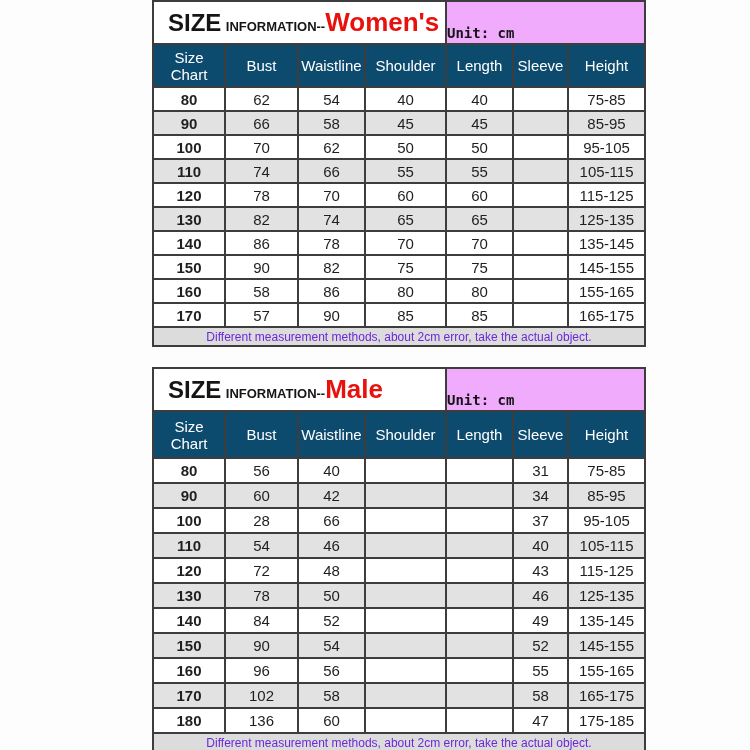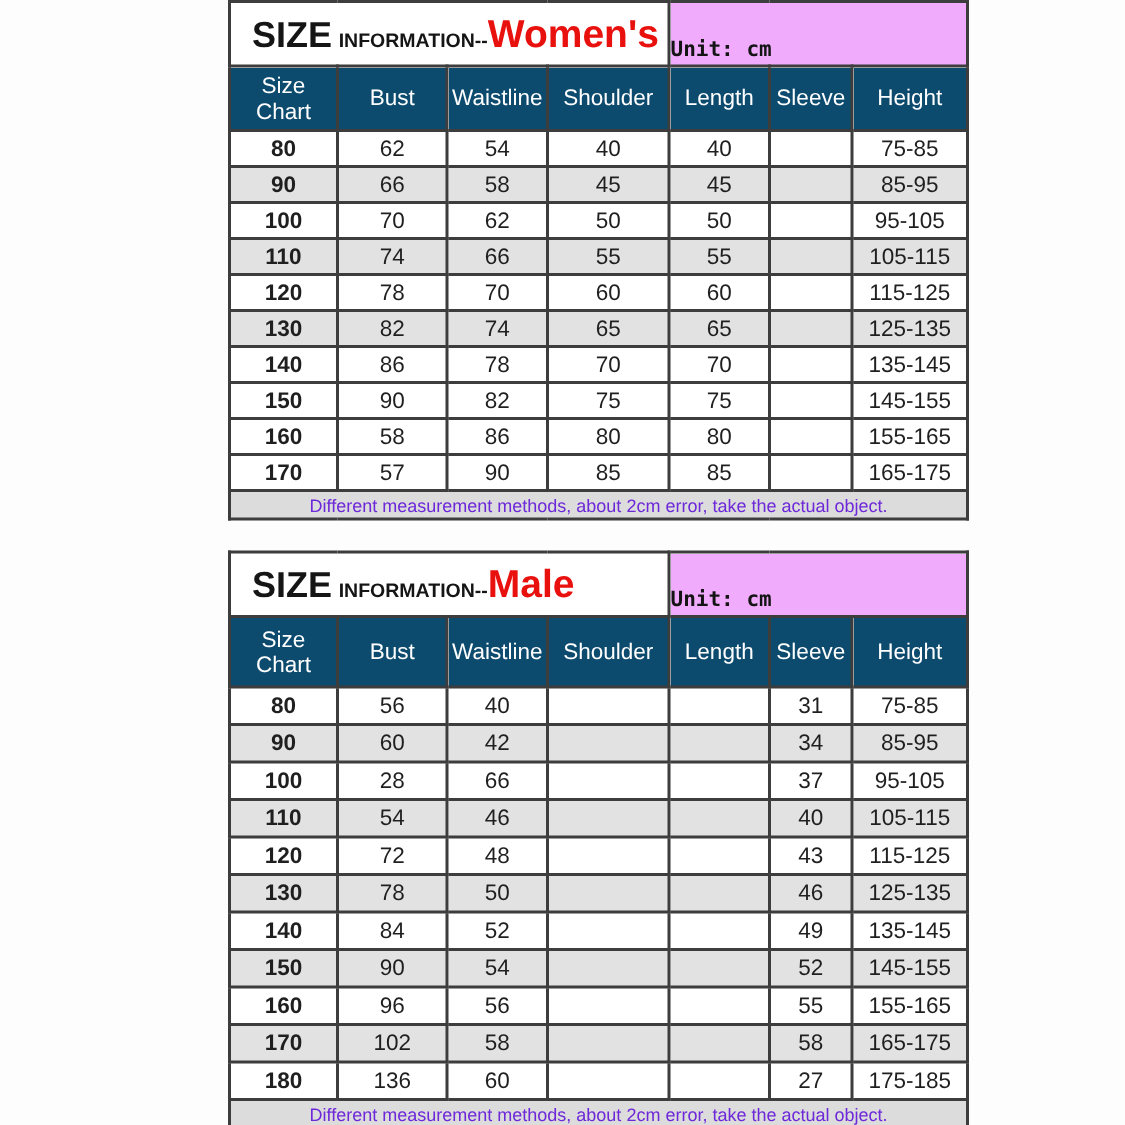--- a/index.html
+++ b/index.html
@@ -289,21 +289,21 @@
         <td></td>
         <td>58</td>
         <td>165-175</td>
       </tr>
       <tr class="data-row">
         <td class="c-size">180</td>
         <td>136</td>
         <td>60</td>
         <td></td>
         <td></td>
-        <td>27</td>
+        <td>47</td>
         <td>175-185</td>
       </tr>
       <tr class="note-row">
         <td colspan="7">Different measurement methods, about 2cm error, take the actual object.</td>
       </tr>
       </tbody>
     </table>
 
   </div>
 </div>

